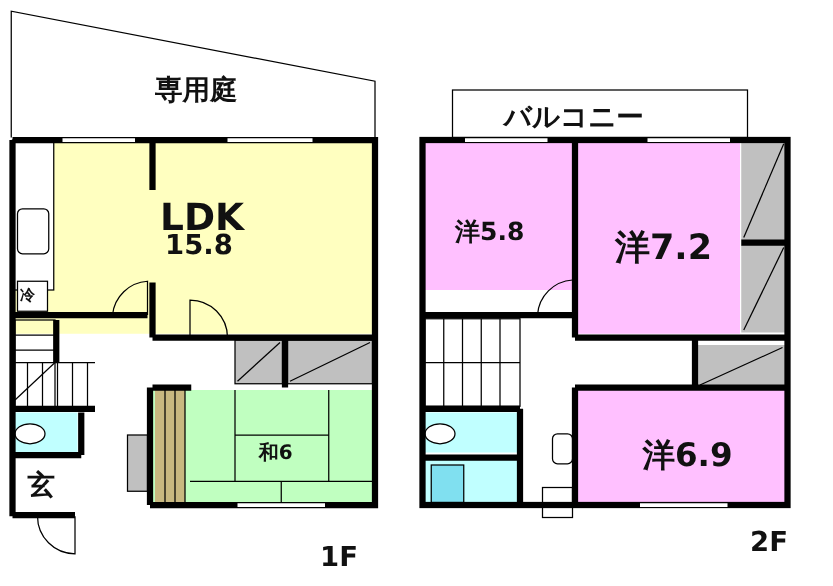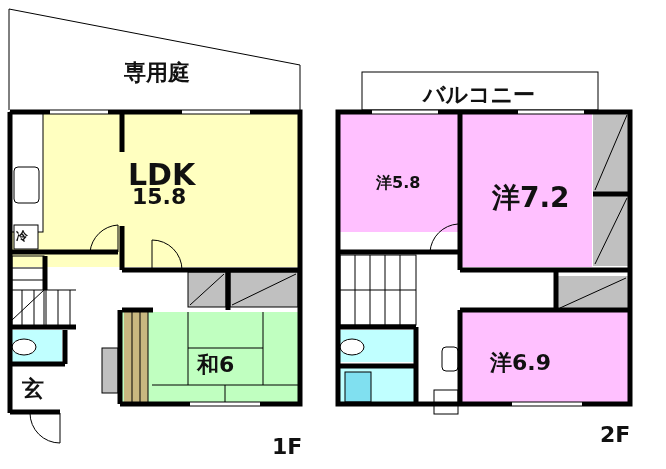--- a/index.html
+++ b/index.html
@@ -132,21 +132,21 @@
     <line x1="372" y1="112" x2="438" y2="112"></line>
     <line x1="518" y1="112" x2="584" y2="112"></line>
     <line x1="512" y1="404" x2="582" y2="404"></line>
   </g>
 </svg>
 
 <div class="lbl" style="left:124px;top:62px;font-size:22px;">専用庭</div>
 <div class="lbl" style="left:128px;top:160px;font-size:30px;">LDK</div>
 <div class="lbl" style="left:132px;top:186px;font-size:22px;">15.8</div>
 <div class="lbl" style="left:16px;top:230px;font-size:12px;">冷</div>
-<div class="lbl" style="left:197px;top:354px;font-size:22px;">和6</div>
+<div class="lbl" style="left:207px;top:354px;font-size:16px;">和6</div>
 <div class="lbl" style="left:22px;top:378px;font-size:22px;">玄</div>
-<div class="lbl" style="left:272px;top:436px;font-size:22px;">1F</div>
+<div class="lbl" style="left:256px;top:436px;font-size:22px;">1F</div>
 
-<div class="lbl" style="left:403px;top:84px;font-size:22px;margin-left:20px;">バルコニー</div>
-<div class="lbl" style="left:376px;top:175px;font-size:16px;">洋5.8</div>
+<div class="lbl" style="left:403px;top:84px;font-size:22px;">バルコニー</div>
+<div class="lbl" style="left:364px;top:175px;font-size:20px;">洋5.8</div>
 <div class="lbl" style="left:492px;top:184px;font-size:28px;">洋7.2</div>
-<div class="lbl" style="left:490px;top:352px;font-size:22px;">洋6.9</div>
+<div class="lbl" style="left:514px;top:352px;font-size:26px;">洋6.9</div>
 <div class="lbl" style="left:600px;top:424px;font-size:22px;">2F</div>
 
 </body></html>

